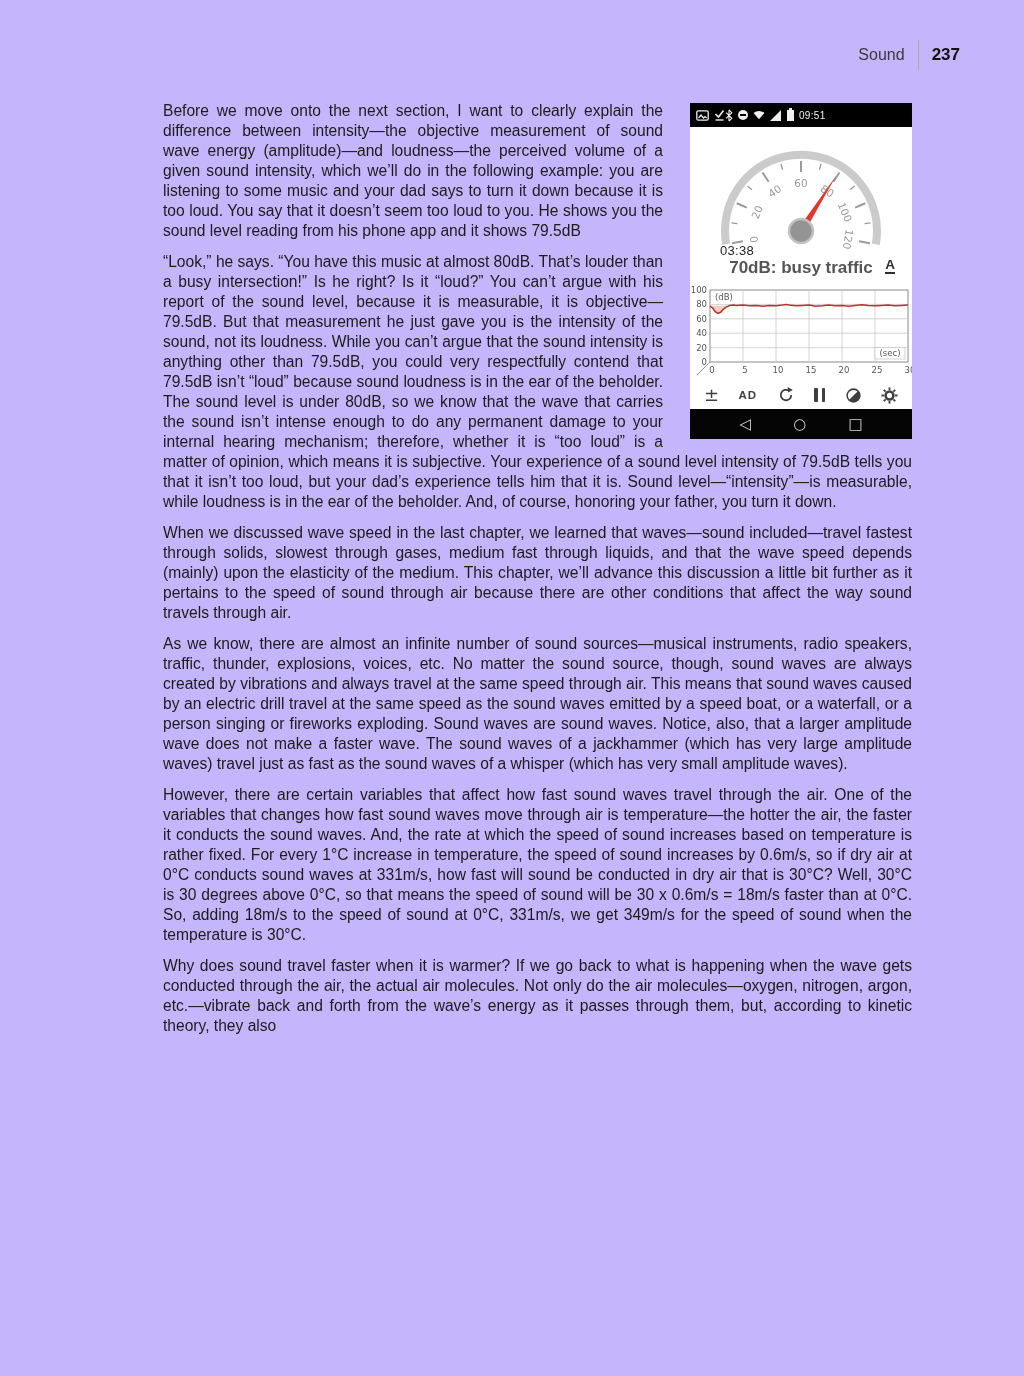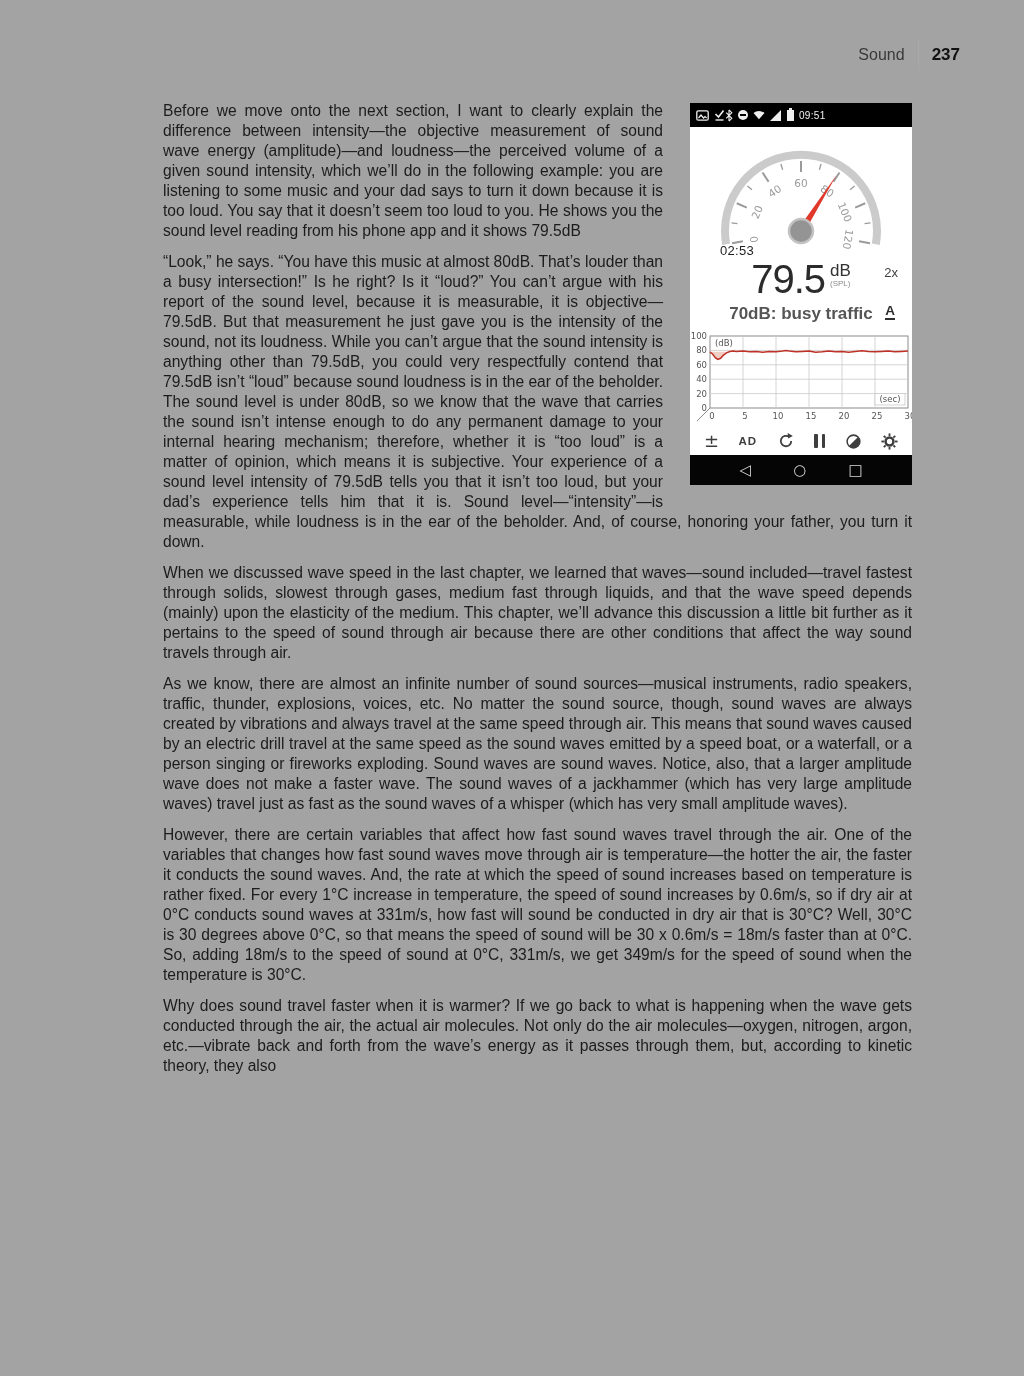--- a/index.html
+++ b/index.html
@@ -1,17 +1,17 @@
 <!DOCTYPE html>
 <html><head>
 <meta charset="utf-8">
 <style>
   html,body{margin:0;padding:0;background:#ffffff;}
   .page{
-    position:relative;width:1024px;height:1376px;background:#a3a3a3;
+    position:relative;width:1024px;height:1376px;background:#c4b5fd;
     font-family:"Liberation Sans","DejaVu Sans",sans-serif;color:#1b1b1b;
     overflow:hidden;
   }
   
   .page-header{position:absolute;top:40px;right:64px;display:flex;align-items:center;gap:13px;}
   .page-header .section{font-size:16px;color:#3a3a3a;}
   .page-header .divider{width:1px;height:30px;background:#a8a8a8;}
   .page-header .pagenum{font-size:17px;font-weight:bold;color:#111;}
 
   
@@ -126,30 +126,22 @@
               <text x="67.84384297662712" y="84.38425099615964" class="gauge-label" transform="rotate(-66.66666666666667 67.84384297662712 81.38425099615964)">20</text>
               <text x="85.17307803067212" y="63.73207286359199" class="gauge-label" transform="rotate(-33.33333333333334 85.17307803067212 60.73207286359199)">40</text>
               <text x="111" y="56" class="gauge-label" transform="rotate(0 111 53)">60</text>
               <text x="136.82692196932788" y="63.73207286359198" class="gauge-label" transform="rotate(33.333333333333314 136.82692196932788 60.73207286359198)">80</text>
               <text x="154.15615702337288" y="84.38425099615964" class="gauge-label" transform="rotate(66.66666666666669 154.15615702337288 81.38425099615964)">100</text>
               <text x="157.28596439157377" y="111.16146435034572" class="gauge-label" transform="rotate(100 157.28596439157377 108.16146435034572)">120</text>
             </g>
           <polygon id="gauge-needle" points="111,34 107.5,100 114.5,100" fill="#e0392b" transform="rotate(32.5 111 100)"></polygon>
           <circle cx="111" cy="100" r="12" fill="#949494" stroke="#c2c2c2" stroke-width="2.5"></circle>
         </svg>
-        <div class="timer">02:53</div>
-
-        <div class="reading-row">
-          <span class="reading">79.5</span>
-          <span class="unit-stack">
-            <span class="u">dB</span>
-            <span class="spl">(SPL)</span>
-          </span>
-          <span class="mult">2x</span>
-        </div>
+        <div class="timer">03:38</div>
+
 
         <div class="ref-row">
           <span class="ref">70dB: busy traffic</span>
           <span class="weighting">A</span>
         </div>
 
 
         <svg class="history" width="222" height="95" viewBox="0 0 222 95">
           <rect x="20" y="6" width="198" height="72" fill="none" stroke="#8b8b8b" stroke-width="1"></rect>
           <line x1="20" y1="78" x2="7" y2="91" stroke="#8b8b8b" stroke-width="1"></line>

